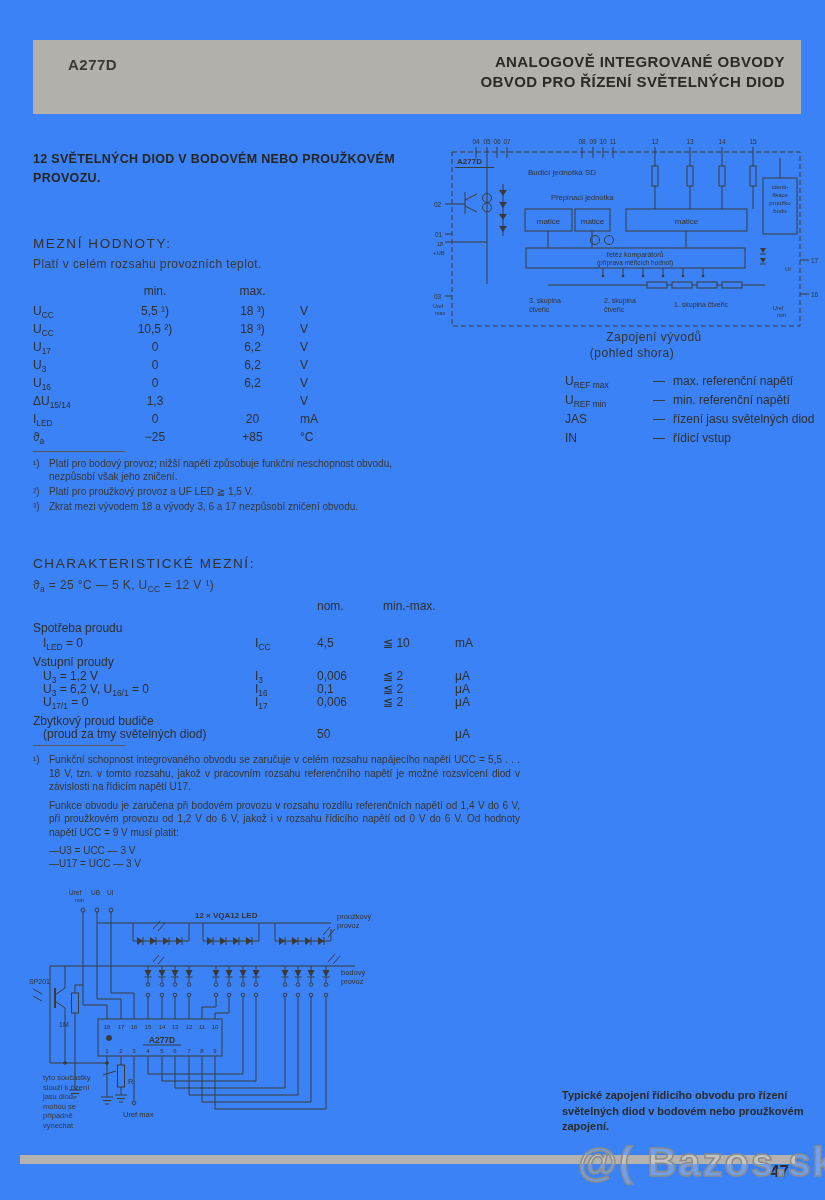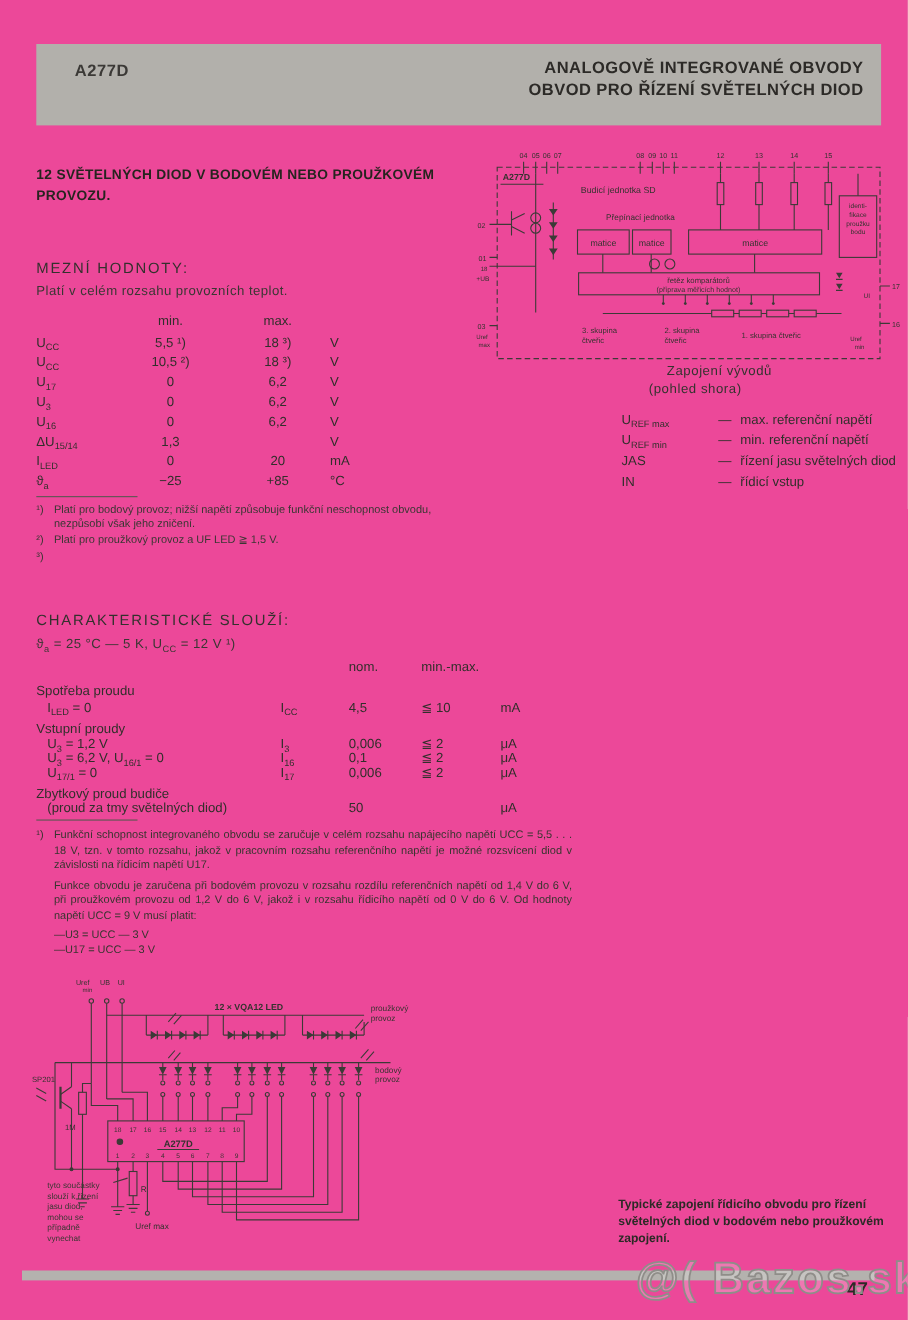--- a/index.html
+++ b/index.html
@@ -1,17 +1,17 @@
 <!DOCTYPE html>
 <html><head>
 <meta charset="utf-8">
 <style>
   html,body{margin:0;padding:0;}
   body{background:#d8d6d2;font-family:"Liberation Sans",sans-serif;}
-  .page{position:relative;width:825px;height:1200px;background:#ec4899;overflow:hidden;
+  .page{position:relative;width:825px;height:1200px;background:#3b82f6;overflow:hidden;
         color:#312f2b;}
   .abs{position:absolute;}
   sub{font-size:0.7em;line-height:0;}
   
   .banner{background:#b2b0ab;}
   .part{font-size:15px;font-weight:bold;letter-spacing:.5px;color:#3b3936;}
   .btitle{font-size:15px;font-weight:bold;text-align:right;line-height:20px;color:#2c2a27;letter-spacing:.4px;}
   
   .intro{font-size:12.5px;font-weight:bold;line-height:18.5px;letter-spacing:.3px;color:#26241f;}
   .sechead{font-size:13.5px;letter-spacing:1.6px;color:#33312d;}
@@ -127,20 +127,21 @@
     <div class="fi">
         <span class="fm">¹)</span>
         <span>Platí pro bodový provoz; nižší napětí způsobuje funkční neschopnost obvodu, nezpůsobí však jeho zničení.</span>
       </div>
     <div class="fi">
         <span class="fm">²)</span>
         <span>Platí pro proužkový provoz a UF LED ≧ 1,5 V.</span>
       </div>
     <div class="fi">
         <span class="fm">³)</span>
+        <span>Zkrat mezi vývodem 18 a vývody 3, 6 a 17 nezpůsobí zničení obvodu.</span>
       </div>
   </div>
 
   <svg class="abs" style="left:433px;top:134px;" width="388" height="232" viewBox="0 0 388 232">
     <g stroke="#3c3a37" fill="none" stroke-width="1">
       <rect x="19" y="18" width="348" height="174" stroke-dasharray="5 3"></rect>
 
       <path d="M43,13V24 M54,13V24 M64,13V24 M74,13V24 M149,13V24 M160,13V24 M170,13V24 M180,13V24 M222,13V24 M257,13V24 M289,13V24 M320,13V24"></path>
       <line x1="22" y1="33.5" x2="61" y2="33.5"></line>
 
@@ -256,21 +257,21 @@
         <span>—</span>
         <span>řízení jasu světelných diod</span>
       </div>
     <div class="leg-row">
         <span><span>IN</span><sub></sub></span>
         <span>—</span>
         <span>řídicí vstup</span>
       </div>
   </div>
 
-  <div class="abs sechead" style="left:33px;top:556px;">CHARAKTERISTICKÉ SLOUŽÍ:</div>
+  <div class="abs sechead" style="left:33px;top:556px;">CHARAKTERISTICKÉ MEZNÍ:</div>
   <div class="abs plain" style="left:33px;top:578px;"><span>ϑ</span><sub>a</sub><span> = 25 °C — 5 K,  U</span><sub>CC</sub><span> = 12 V ¹)</span></div>
 
   <div class="abs" style="left:33px;top:600px;width:480px;">
     <div class="chr-row" style="height:22px;">
       <span></span>
         <span></span>
       <span>nom.</span>
       <span>min.-max.</span>
       <span></span>
     </div>

